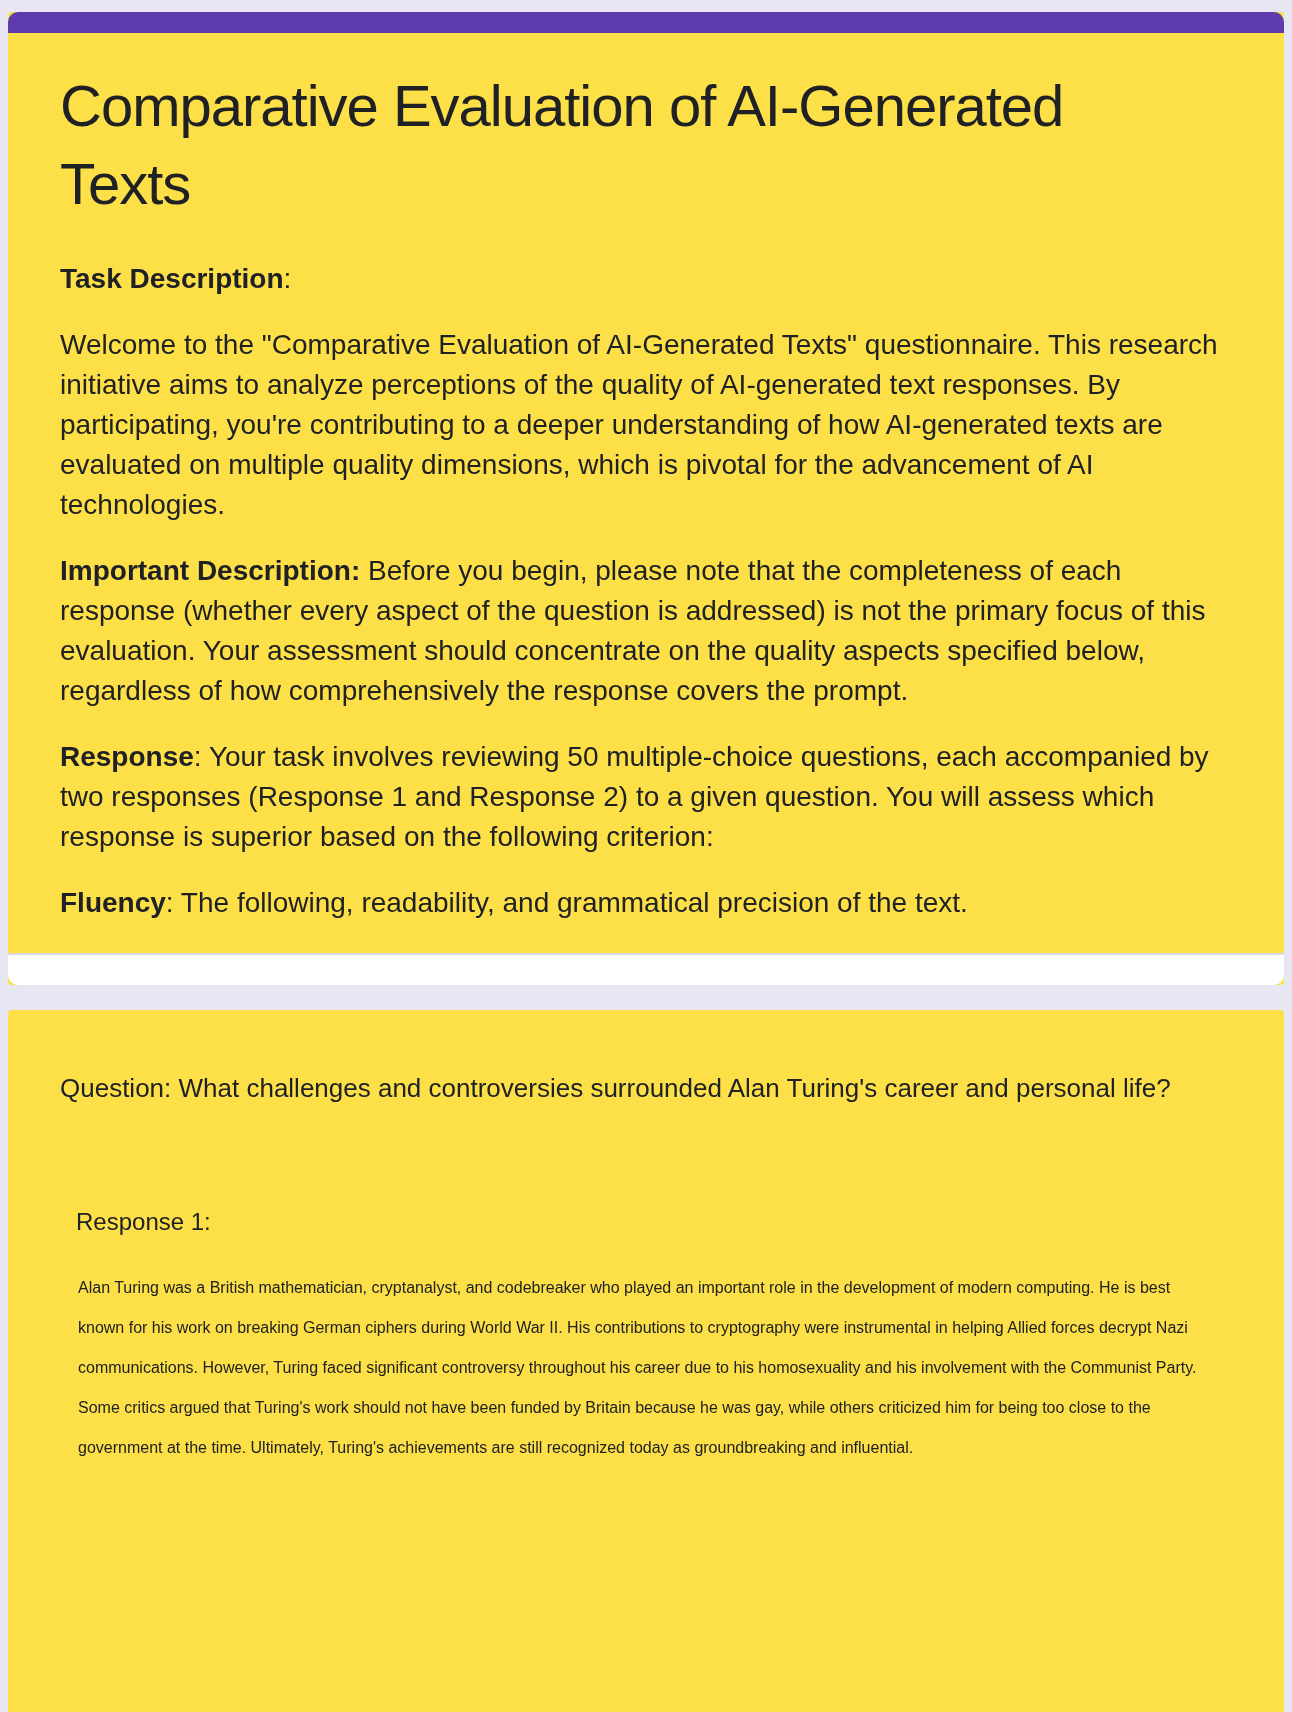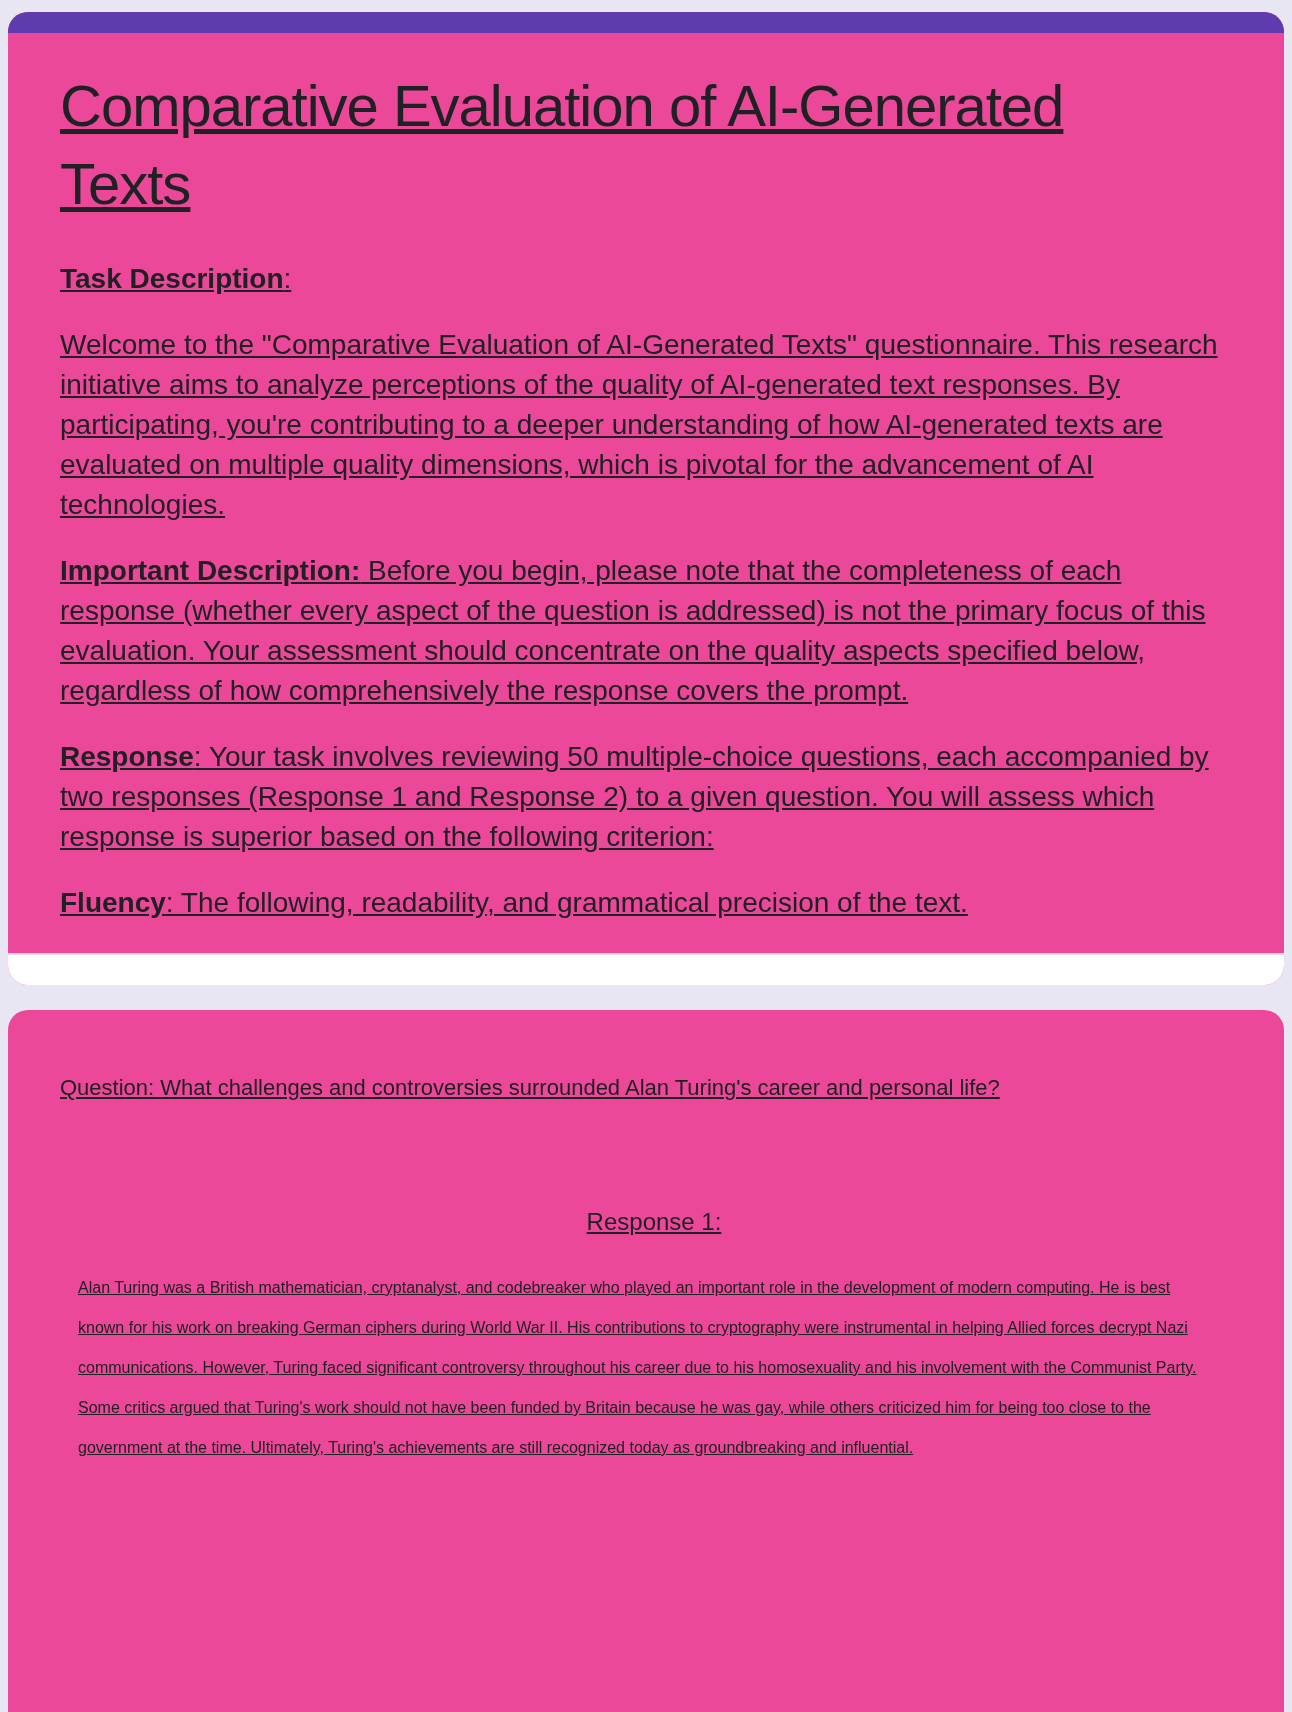--- a/index.html
+++ b/index.html
@@ -8,24 +8,23 @@
     width: 1292px;
     height: 1712px;
     overflow: hidden;
     background: #e9e6f3;
     font-family: "Liberation Sans", sans-serif;
     color: #202124;
   }
   .page { padding-top: 12px; }
   .card {
     margin: 0 8px;
-    background: #ec4899;
-    border-radius: 20px;
+    background: #fde047;
+    border-radius: 4px;
     overflow: hidden;
-    text-decoration: underline;
   }
   .accent-bar {
     height: 21px;
     background: #5f3cae;
     border-radius: 10px 10px 0 0;
   }
   .header-body { padding: 34px 52px 30px; }
   .form-title {
     font-size: 58px;
     line-height: 78px;
@@ -48,31 +47,30 @@
     height: 30px;
     background: #ffffff;
     border-radius: 0 0 10px 10px;
   }
   .question-card {
     margin-top: 25px;
     padding: 54px 52px 80px;
     min-height: 720px;
   }
   .question-title {
-    font-size: 22px;
+    font-size: 26px;
     line-height: 48px;
     font-weight: 400;
     margin: 0 0 90px 0;
     max-width: 1130px;
   }
   .response-label {
     font-size: 24px;
     line-height: 40px;
     margin: 0 0 26px 16px;
-    text-align: center;
   }
   .response-text {
     font-size: 16px;
     line-height: 40px;
     margin: 18px;
     max-width: 1176px;
   }
 </style>
 </head>
 <body>

